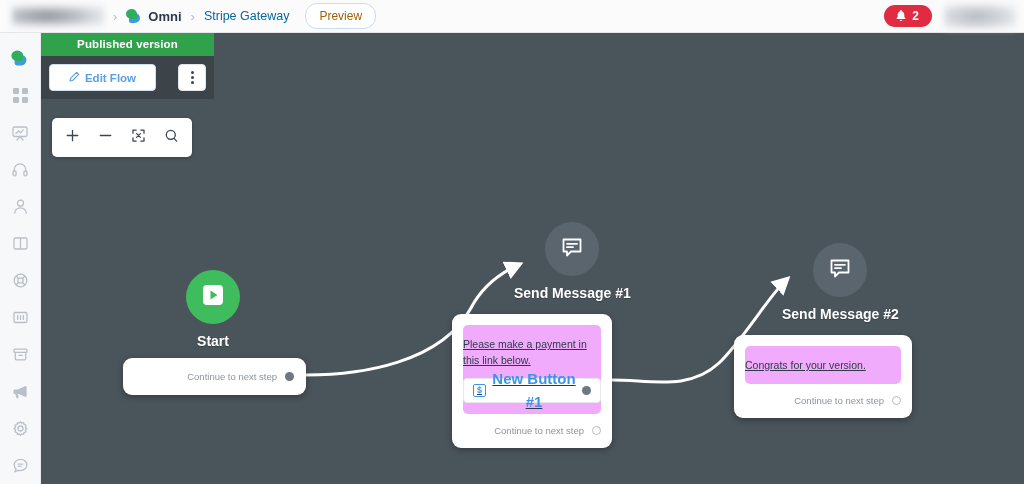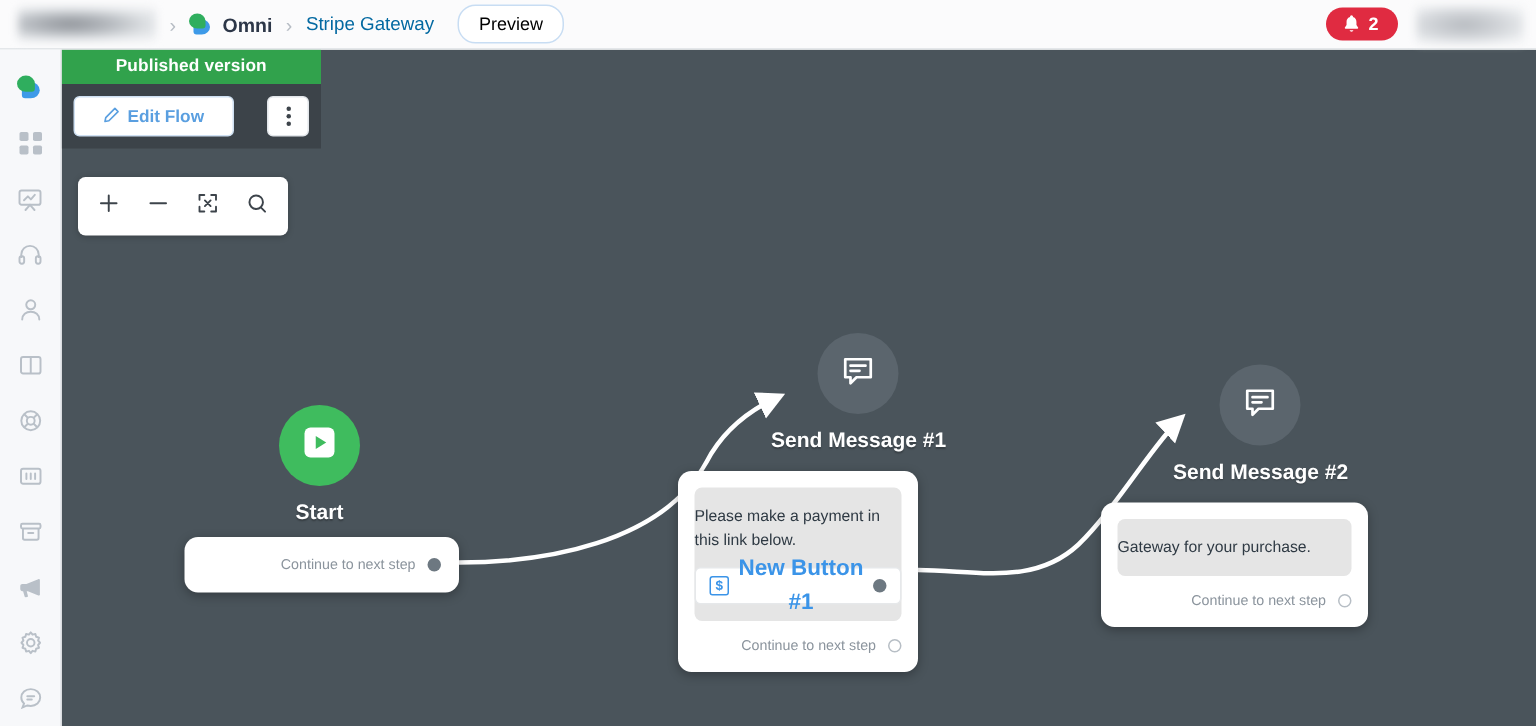--- a/index.html
+++ b/index.html
@@ -35,21 +35,21 @@
   }
   .omni-icon .b2 {
     position: absolute; left: 0px; top: 0px; width: 11px; height: 10px;
     background: #2fae5e; border-radius: 50% 50% 2px 50%;
   }
   .omni-name { font-size: 13px; font-weight: bold; color: #2d3748; }
   .crumb-text { font-size: 12.5px; color: #0369a1; }
   .preview-btn {
     margin-left: 16px;
     border: 1px solid #c8ddf3; border-radius: 12px;
-    background: #fff; color: #000000;
+    background: #fff; color: #a16207;
     font-size: 12px; padding: 5px 13px; cursor: pointer;
     font-family: "Liberation Sans", sans-serif;
   }
   .topbar-right {
     margin-left: auto; display: flex; align-items: center; gap: 12px; padding-right: 8px;
   }
   .notif-badge {
     display: flex; align-items: center; gap: 5px;
     background: #e02b41; color: #fff;
     border-radius: 14px; padding: 4px 13px 4px 11px;
@@ -135,22 +135,22 @@
   .node-title {
     margin-top: 9px; color: #ffffff; font-size: 14px; font-weight: bold;
     white-space: nowrap; text-shadow: 0 1px 1px rgba(0,0,0,.25);
   }
 
   .card {
     position: absolute; background: #ffffff; border-radius: 9px;
     box-shadow: 0 2px 7px rgba(0,0,0,.3); z-index: 14;
   }
   .bubble {
-    background: #e5e5e5; border-radius: 5px;
-    padding: 11px 0; font-size: 10.5px; color: #2f3a44; line-height: 1.55;
+    background: #f0abfc; border-radius: 5px;
+    padding: 11px 0; font-size: 10.5px; color: #2f3a44; line-height: 1.55; text-decoration: underline;
   }
   .btn-row {
     margin-top: 9px; background: #ffffff; border: 1px solid #e6e8ea; border-radius: 4px;
     height: 25px; display: flex; align-items: center; position: relative; padding: 0 9px;
   }
   .btn-money {
     width: 13px; height: 13px; border: 1.3px solid #3b94e8; border-radius: 2px;
     display: flex; align-items: center; justify-content: center;
     color: #3b94e8; font-size: 9px; font-weight: bold; line-height: 1;
   }
@@ -382,21 +382,21 @@
             <path d="M4.5 5.5h17v12h-9.5l-4 4v-4h-3.5z" stroke-linejoin="round"></path>
             <path d="M8 9.8h10M8 13.2h6" stroke-linecap="round"></path>
           </svg>
         </span>
       </div>
       <div class="node-title">Send Message #2</div>
     </div>
 
     <div class="card" style="left:693px; top:302px; width:178px; padding:11px 11px 12px;">
       <div class="bubble">
-        <span>Gateway for your purchase.</span>
+        <span>Congrats for your version.</span>
       </div>
       <div class="continue-row" style="margin-top:11px;">
         <span>Continue to next step</span>
         <span class="dot-open"></span>
       </div>
     </div>
   </div>
 
   <div class="panel-wrap">
     <div class="pub-banner">Published version</div>

